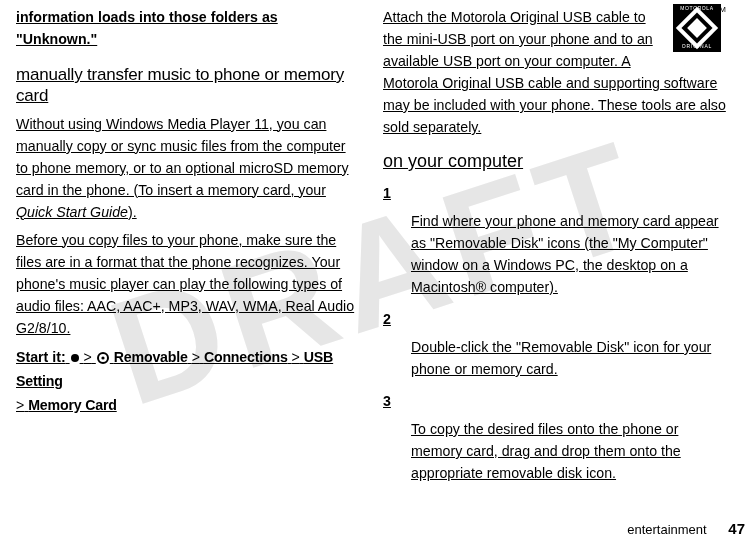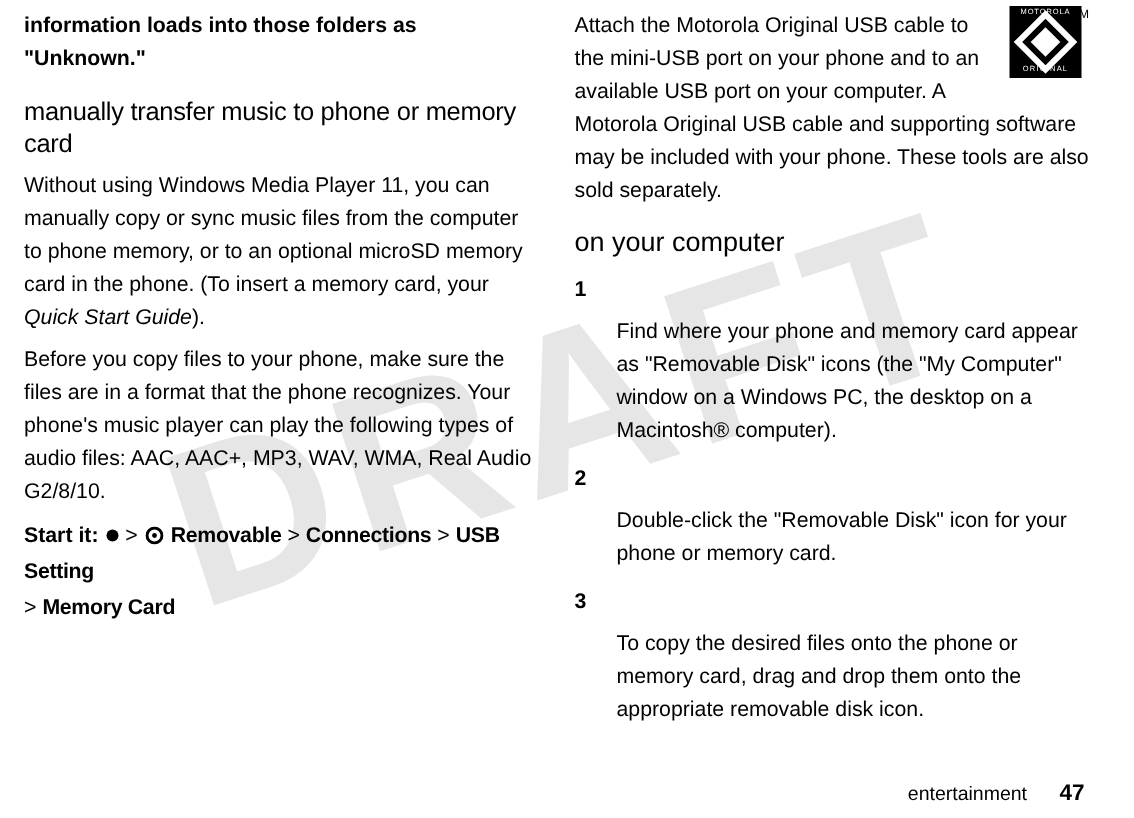--- a/index.html
+++ b/index.html
@@ -26,20 +26,21 @@
     pointer-events: none;
     white-space: nowrap;
   }
   .page {
     position: relative;
     z-index: 1;
     display: flex;
     padding: 0 18px 16px 4px;
     box-sizing: border-box;
     height: 100%;
+    text-decoration: underline;
   }
   .col {
     width: 50%;
     padding: 0 12px;
     box-sizing: border-box;
     font-size: 14.2px;
     line-height: 1.55;
   }
   .bold { font-weight: bold; }
   .section-h2 {
@@ -57,21 +58,21 @@
   p { margin: 6px 0; }
   .findit { margin-top: 6px; line-height: 1.7;}
   .cond { font-family: "Arial Narrow", Arial, sans-serif; font-stretch: condensed; font-weight: bold; letter-spacing: -0.2px; }
   .italic { font-style: italic; }
   .ol-row { display: flex; margin: 6px 0 10px 0; }
   .ol-num { width: 28px; flex-shrink:0; font-weight: bold; }
   .ol-txt { flex: 1; margin-top: 28px; }
   .footer {
     position: absolute;
     bottom: 8px;
-    right: 33px;
+    right: 11px;
     font-size: 13px;
   }
   .footer .pagelabel { margin-right: 18px; }
   .footer .pagenum { font-weight: bold; font-size: 15px; }
   .gt { font-family: Arial; }
   .logo-wrap {
     float: right;
     width: 58px;
     margin: 4px 0 4px 8px;
     text-align: center;

